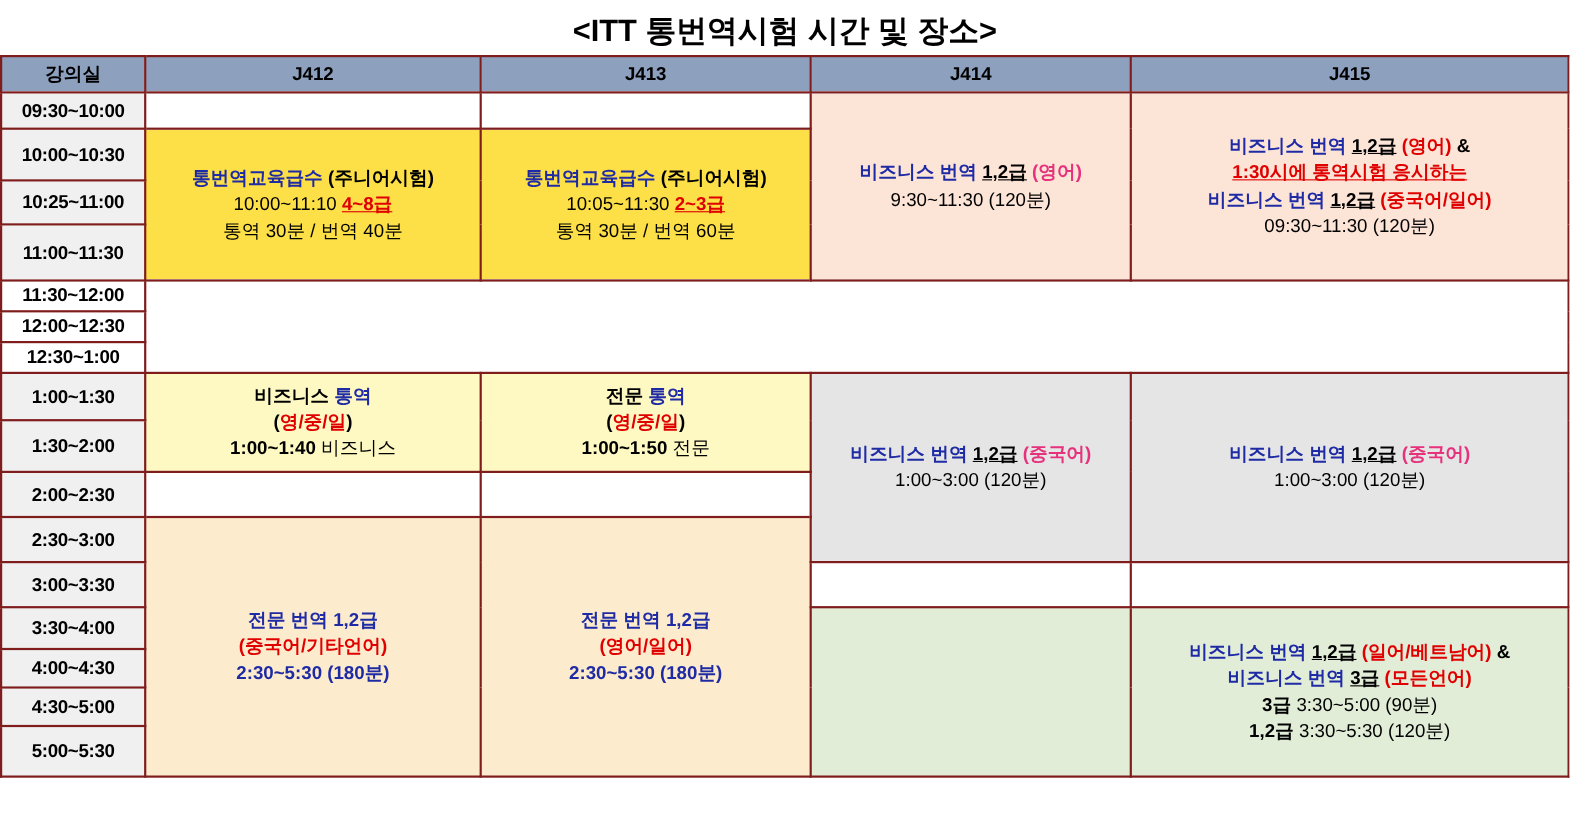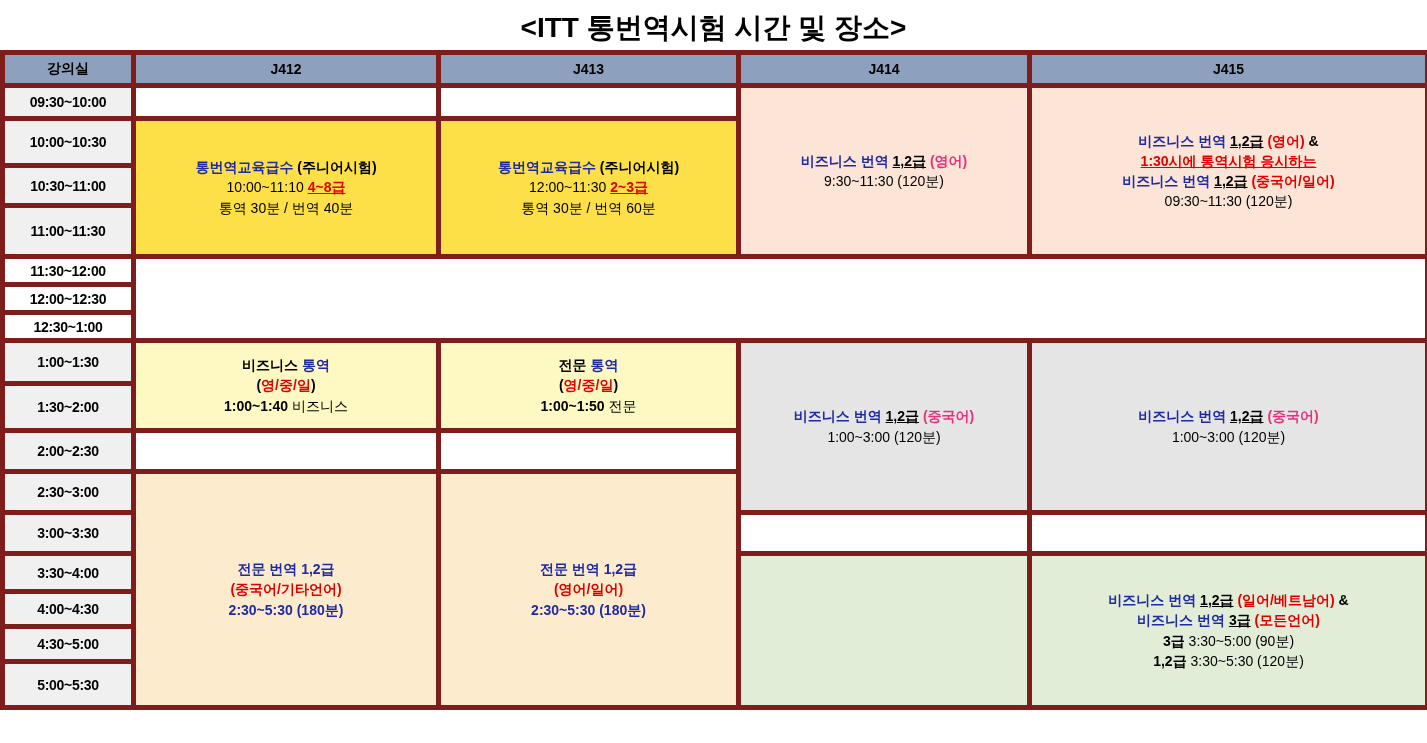--- a/index.html
+++ b/index.html
@@ -28,25 +28,25 @@
   table.sched {
     border-collapse: collapse;
     table-layout: fixed;
     width: 1427px;
     border-top: 2px solid #000;
     border-left: 2px solid #000;
     border-right: 2px solid #000;
     border-bottom: 2px solid #000;
   }
   table.sched td, table.sched th {
-    border: 5px solid #7f1d1d;
+    border: 2px solid #7f1d1d;
     padding: 0 3px;
     text-align: center;
     vertical-align: middle;
-    font-size: 14px;
+    font-size: 17px;
     color: #000;
     overflow: hidden;
   }
   
   th.hdr {
     background: #8DA0BE;
     color: #ffffff;
     font-weight: bold;
     font-size: 19px;
     height: 33px;
@@ -128,27 +128,27 @@
 
       <tr>
         <td class="time" style="height:47px">10:00~10:30</td>
         <td class="c-yellow" rowspan="3">
           <span class="ln"><span class="blue">통번역교육급수</span><span class="blkb"> (주니어시험)</span></span>
           <span class="ln sp"><span class="blk">10:00~11:10 </span><span class="redu">4~8급</span></span>
           <span class="ln sp blk">통역 30분 / 번역 40분</span>
         </td>
         <td class="c-yellow" rowspan="3">
           <span class="ln"><span class="blue">통번역교육급수</span><span class="blkb"> (주니어시험)</span></span>
-          <span class="ln sp"><span class="blk">12:00~11:30 </span><span class="redu">2~3급</span></span>
+          <span class="ln sp"><span class="blk">10:05~11:30 </span><span class="redu">2~3급</span></span>
           <span class="ln sp blk">통역 30분 / 번역 60분</span>
         </td>
       </tr>
 
       <tr>
-        <td class="time" style="height:40px">10:30~11:00</td>
+        <td class="time" style="height:40px">10:25~11:00</td>
       </tr>
 
       <tr>
         <td class="time" style="height:51px">11:00~11:30</td>
       </tr>
 
       <tr>
         <td class="time plain" style="height:28px">11:30~12:00</td>
         <td class="c-white" colspan="4" rowspan="3"></td>
       </tr>

